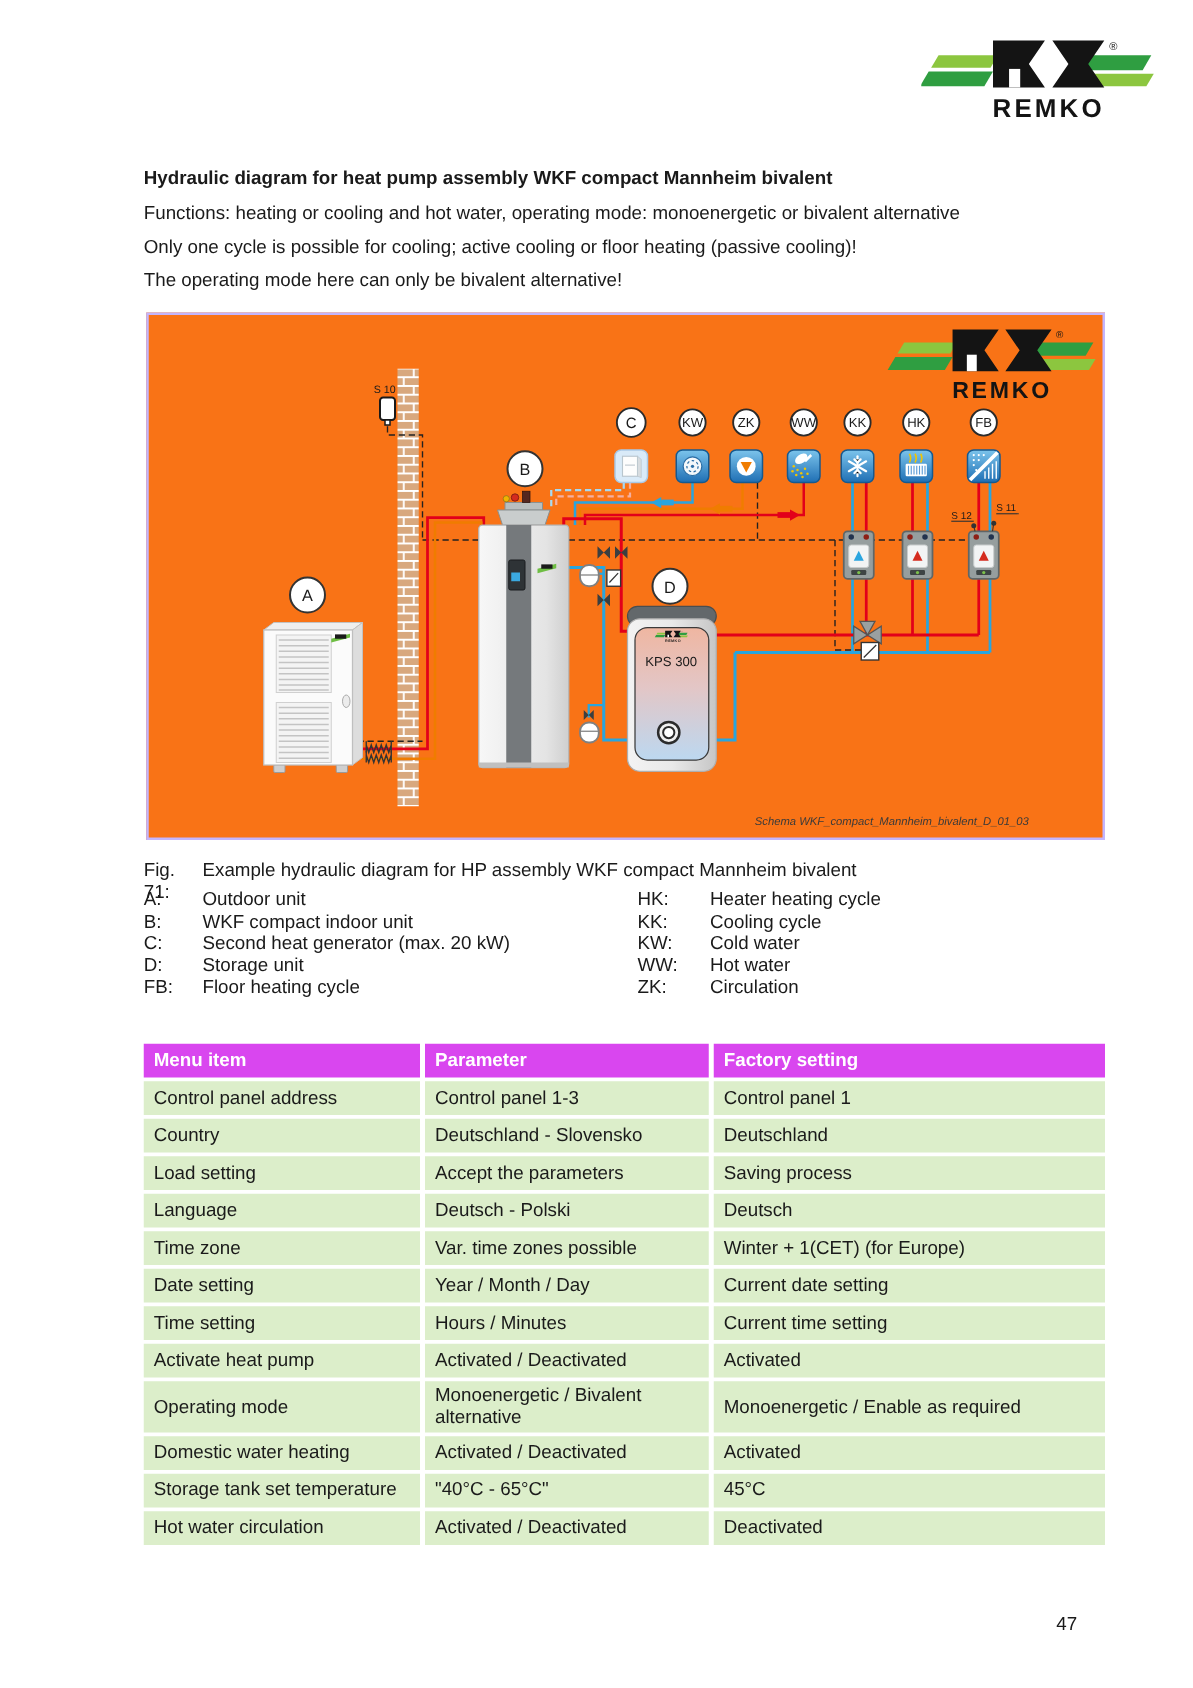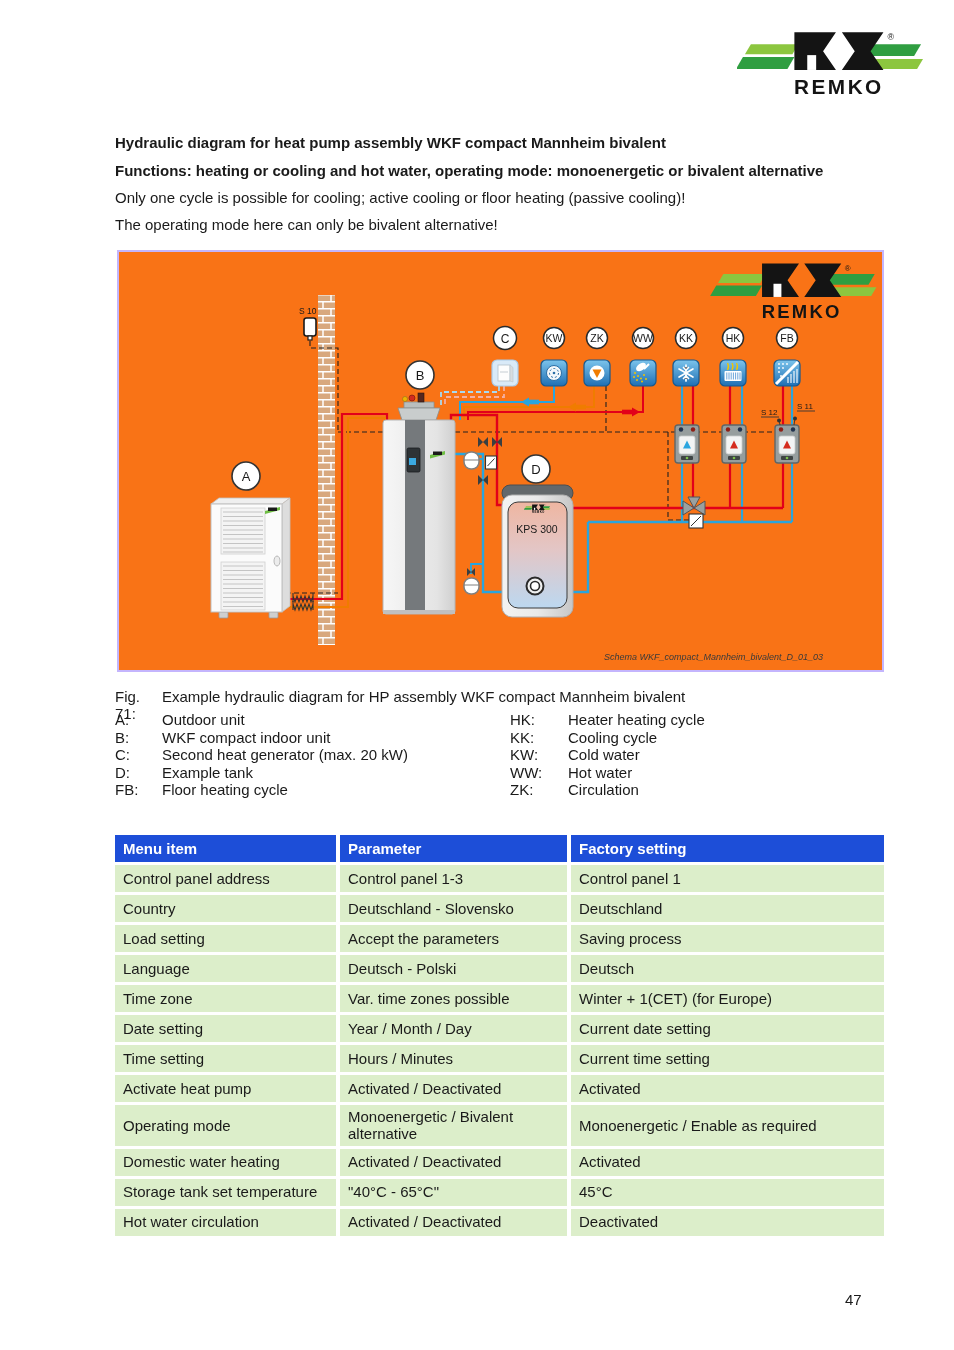--- a/index.html
+++ b/index.html
@@ -3,38 +3,38 @@
 <meta charset="utf-8">
 <style>
   html,body{margin:0;padding:0;}
   body{
     width:954px;height:1350px;position:relative;background:#ffffff;
     font-family:"Liberation Sans",sans-serif;color:#1a1a1a;overflow:hidden;
   }
   .abs{position:absolute;}
   .logo-wrap{left:737px;top:28px;width:188px;height:78px;}
   .heading{left:115px;top:134px;font-size:15px;font-weight:bold;}
-  .para1{left:115px;top:162px;font-size:15px;font-weight:bold;}
+  .para1{left:115px;top:162px;font-size:15px;}
   .para2{left:115px;top:189px;font-size:15px;}
   .para3{left:115px;top:216px;font-size:15px;}
   .diagram-box{left:117px;top:250px;width:763px;height:418px;border:2px solid #c4b5fd;background:#f97316;}
   .fig-caption{left:115px;top:688px;font-size:15px;display:flex;}
   .fig-caption .flabel{width:47px;flex:0 0 47px;}
   .legend{font-size:15px;line-height:17.6px;}
   .legend-left{left:115px;top:711px;}
   .legend-right{left:510px;top:711px;}
   .lrow{display:flex;}
   .lkey{width:47px;flex:0 0 47px;}
   .legend-right .lkey{width:58px;flex:0 0 58px;}
   .settings-table{
     left:115px;top:835px;width:769px;display:grid;
     grid-template-columns:221px 227px 313px;column-gap:4px;row-gap:3px;
     font-size:15px;
   }
-  .hcell{background:#1d4ed8;color:#ffffff;font-weight:bold;min-height:27px;
+  .hcell{background:#d946ef;color:#ffffff;font-weight:bold;min-height:27px;
     display:flex;align-items:center;padding:0 0 0 8px;box-sizing:border-box;}
   .cell{background:#DCEECA;min-height:27px;display:flex;align-items:center;
     padding:3px 6px 3px 8px;box-sizing:border-box;line-height:1.15;}
   .page-num{left:845px;top:1291px;width:40px;font-size:15px;}
   svg text{font-family:"Liberation Sans",sans-serif;}
 </style>
 </head>
 <body>
 
 <svg width="0" height="0" style="position:absolute" aria-hidden="true">
@@ -398,21 +398,21 @@
     <div class="lrow">
       <span class="lkey">B:</span>
       <span>WKF compact indoor unit</span>
     </div>
     <div class="lrow">
       <span class="lkey">C:</span>
       <span>Second heat generator (max. 20 kW)</span>
     </div>
     <div class="lrow">
       <span class="lkey">D:</span>
-      <span>Example tank</span>
+      <span>Storage unit</span>
     </div>
     <div class="lrow">
       <span class="lkey">FB:</span>
       <span>Floor heating cycle</span>
     </div>
   </div>
 <div class="abs legend legend-right">
     <div class="lrow">
       <span class="lkey">HK:</span>
       <span>Heater heating cycle</span>

